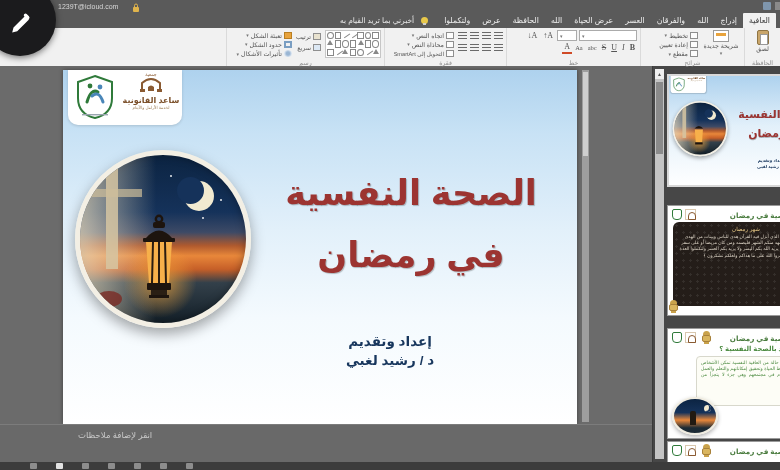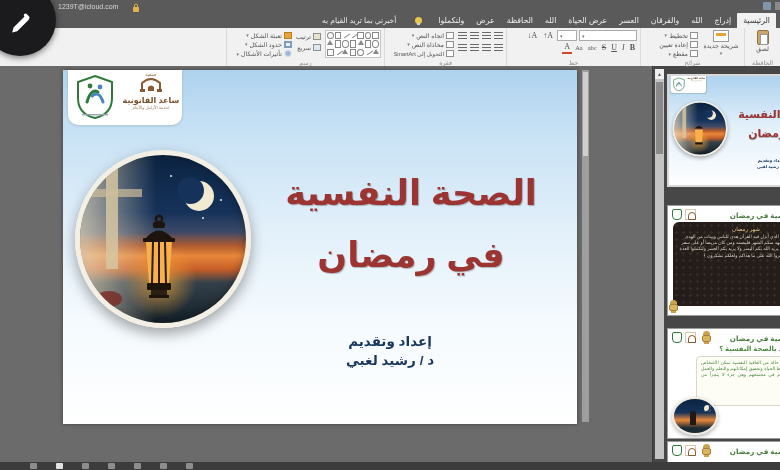--- a/index.html
+++ b/index.html
@@ -15,21 +15,21 @@
   .avatar-sq .head { position:absolute; left:6px; top:3px; width:8px; height:8px; border-radius:50%; background:#6e6e6e; }
   .avatar-sq .body { position:absolute; left:3px; top:12px; width:14px; height:9px; border-radius:7px 7px 0 0; background:#6e6e6e; }
   .win-ctl-a { left:763px; top:2px; width:8px; height:8px; background:#7f96ad; border-radius:1px; }
   .win-ctl-b { left:775px; top:2px; width:5px; height:8px; background:#8a8a8a; }
 
   
   .tabrow { left:0; top:13px; width:780px; height:15px; background:#5a5a5a; display:flex; direction:rtl;
     align-items:stretch; padding-right:4px; z-index:20; }
   .tab { color:#efefef; font-size:7.8px; padding:3px 6px 0 6px; white-space:nowrap; }
   .tab.selected { background:#f1f1f1; color:#3b3b3b; border-radius:1px 1px 0 0; }
-  .tellme { display:flex; align-items:center; gap:19px; color:#e8e8e8; font-size:7.5px; padding:0 10px 0 4px; white-space:nowrap; }
+  .tellme { display:flex; align-items:center; gap:7px; color:#e8e8e8; font-size:7.5px; padding:0 10px 0 4px; white-space:nowrap; }
   .bulb { width:7px; height:7px; border-radius:50%; background:#e8c84a; position:relative; }
   .bulb:after { content:""; position:absolute; left:2px; top:6px; width:3px; height:2px; background:#cfcfcf; }
 
   
   .ribbon { left:0; top:28px; width:780px; height:38px; background:#f1f1f1; display:flex; direction:rtl; z-index:20; }
   .rgroup { position:relative; height:38px; border-left:1px solid #dadada; padding:2px 3px 8px 3px; }
   .glabel { position:absolute; bottom:0px; left:0; right:0; text-align:center; font-size:6.2px; color:#8c8c8c; }
   .btn-big { display:flex; flex-direction:column; align-items:center; width:40px; font-size:6.3px; color:#555; text-align:center; line-height:6.5px; }
   .slide-ico { width:16px; height:12px; background:#fff; border:1px solid #9a9a9a; margin-bottom:1px; position:relative; }
   .slide-ico:after { content:""; position:absolute; left:2px; top:2px; right:2px; height:3px; background:#e8a33d; }
@@ -151,21 +151,21 @@
   <div class="abs account-email">1239T@icloud.com</div>
   <svg class="abs lock-ico" viewBox="0 0 8 9">
     <rect x="1" y="4" width="6" height="5" rx="1" fill="#e0b44c"></rect>
     <path d="M2.5 4 V2.5 a1.5 1.5 0 0 1 3 0 V4" fill="none" stroke="#e0b44c" stroke-width="1"></path>
   </svg>
   <div class="abs win-ctl-a"></div>
   <div class="abs win-ctl-b"></div>
 </div>
 
 <div class="abs tabrow">
-  <div class="tab selected">الرئيسية</div>
+  <div class="tab selected">العافية</div>
   <div class="tab">إدراج</div>
   <div class="tab">الله</div>
   <div class="tab">والفرقان</div>
   <div class="tab">العسر</div>
   <div class="tab">عرض الحياة</div>
   <div class="tab">الله</div>
   <div class="tab">الحافظة</div>
   <div class="tab">عرض</div>
   <div class="tab">ولتكملوا</div>
   <div class="tellme">
@@ -379,20 +379,23 @@
     <div class="abs slide-sub">
       <div>إعداد وتقديم</div>
       <div>د / رشيد لغبي</div>
     </div>
   </div>
 
   <div class="abs editor-scroll">
     <div class="thumb"></div>
   </div>
 
+  <div class="abs notes">
+    <div class="abs notes-hint">انقر لإضافة ملاحظات</div>
+  </div>
 
   <div class="abs thumbpanel">
     <div class="abs pscroll">
       <div class="arrow">▲</div>
       <div class="pthumb"></div>
     </div>
 
     <div class="abs thumb-slide t1">
       <div class="mini-wrap">
         <div class="abs logos-card">

